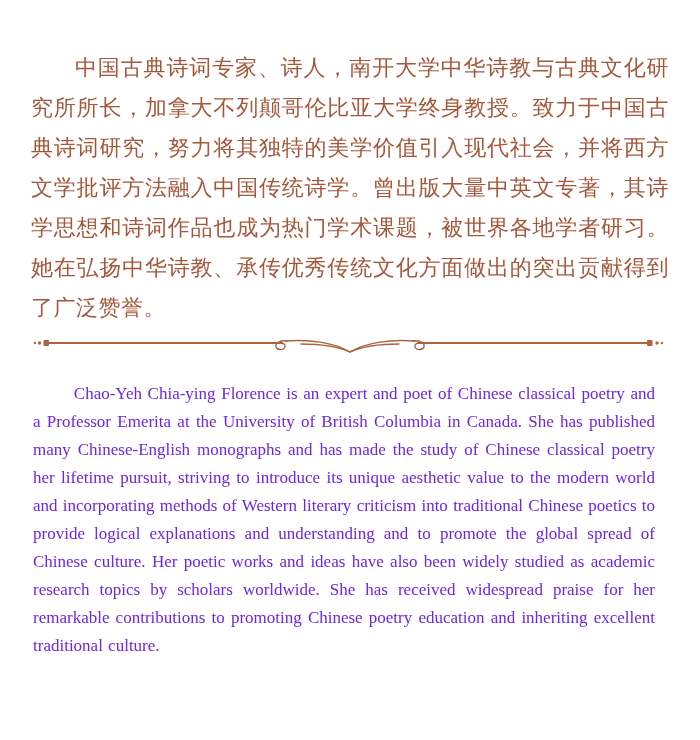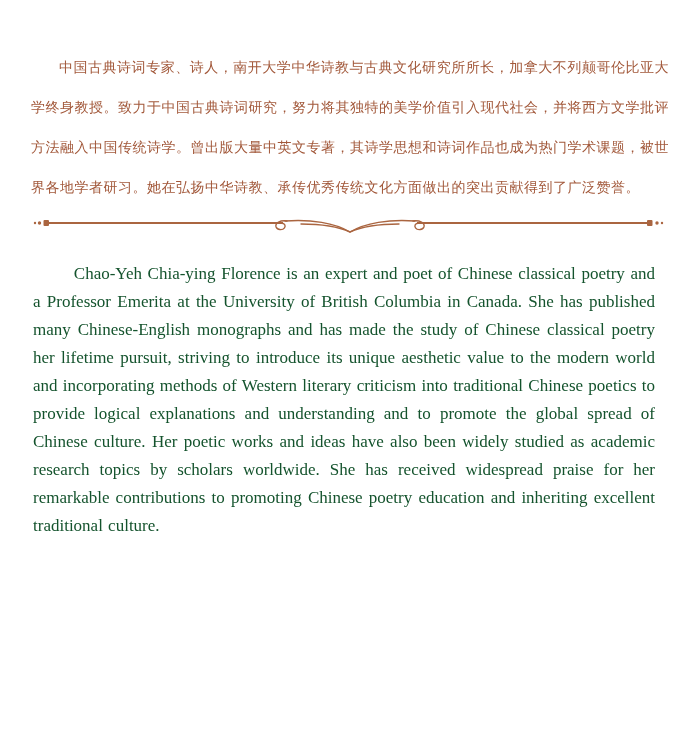--- a/index.html
+++ b/index.html
@@ -17,37 +17,37 @@
     box-sizing: border-box;
     width: 700px;
     height: 740px;
     padding: 48px 31px 0 31px;
     background: #ffffff;
   }
   .bio-zh {
     margin: 0;
     color: #a2583a;
     font-family: "Liberation Serif", "DejaVu Serif", serif;
-    font-size: 14px;
+    font-size: 22px;
     line-height: 40px;
     text-align: justify;
     text-indent: 2em;
     letter-spacing: 0.5px;
   }
   .divider {
     margin: 3px 2px 0 2px;
     height: 26px;
     line-height: 0;
   }
   .divider svg {
     display: block;
   }
   .bio-en {
     margin: 23px 14px 0 2px;
-    color: #14532d;
+    color: #6d28d9;
     font-family: "Liberation Serif", serif;
     font-size: 17px;
     line-height: 28px;
     text-align: justify;
     text-indent: 2.4em;
     word-spacing: 1px;
   }
 </style>
 </head>
 <body>

